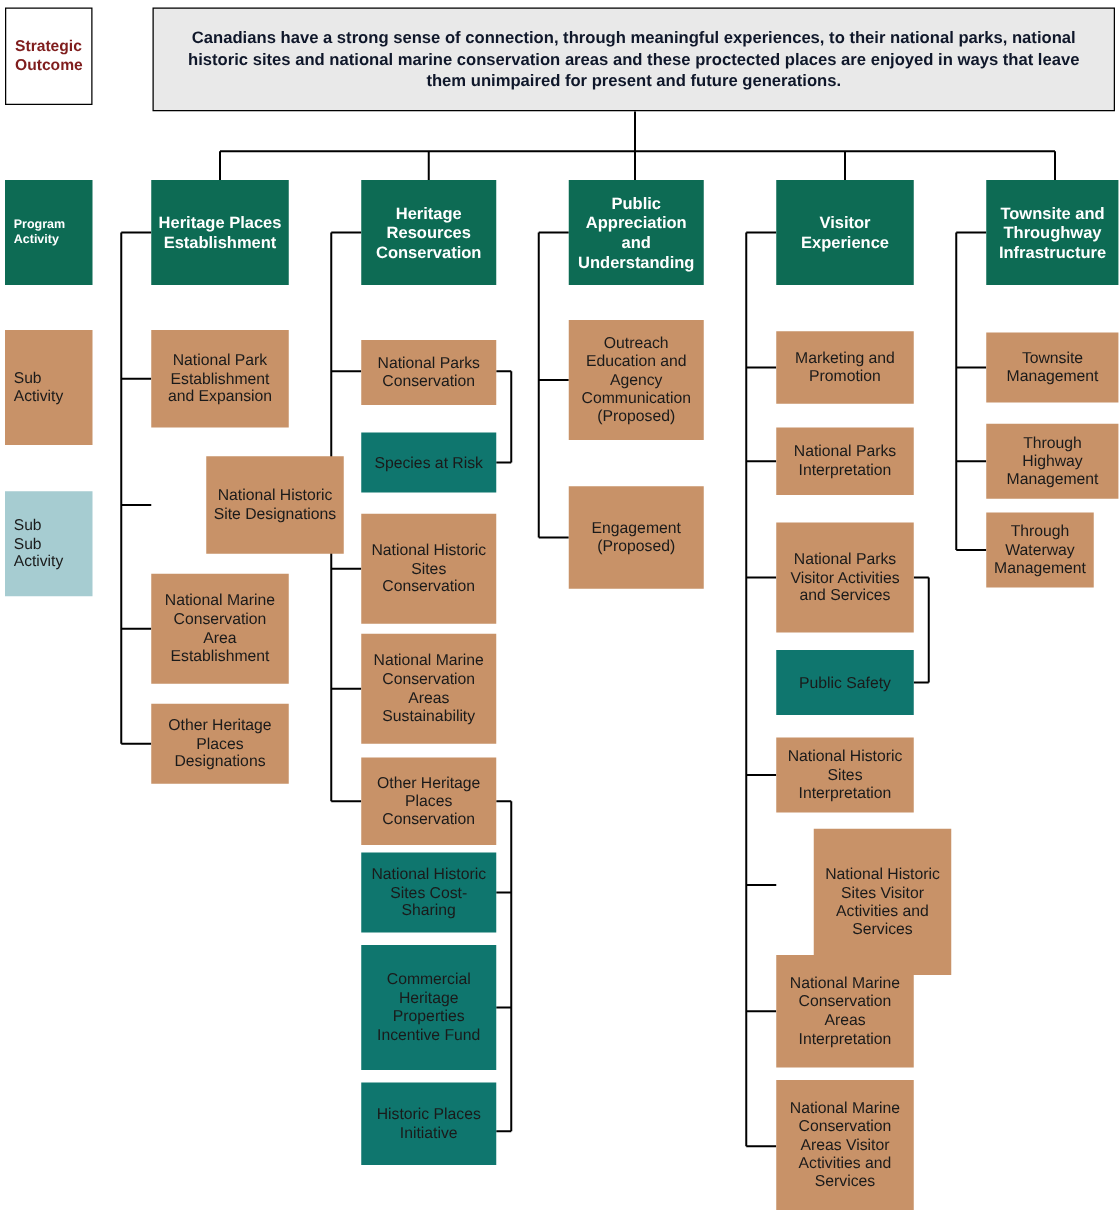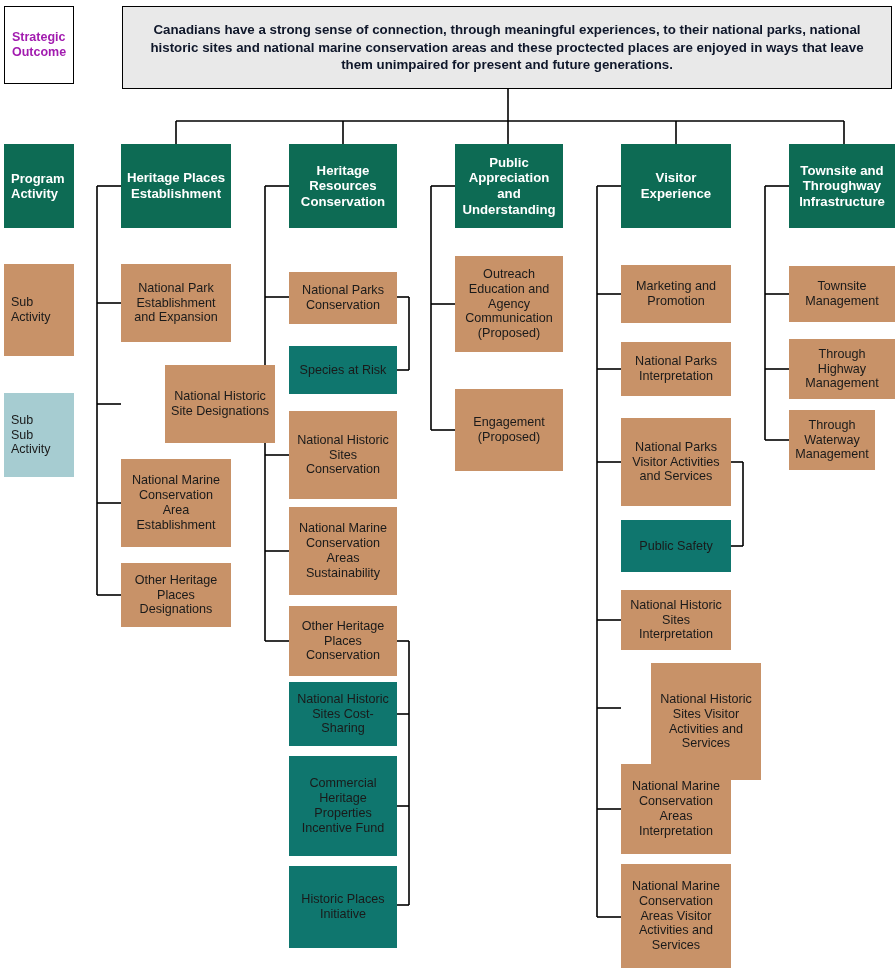--- a/index.html
+++ b/index.html
@@ -24,21 +24,21 @@
     align-items: center;
     justify-content: center;
     text-align: center;
     line-height: 1.18;
   }
   .legend-box {
     border: 1px solid #000000;
     background: #ffffff;
     font-weight: bold;
     font-size: 12.5px;
-    color: #a21caf;
+    color: #7f1d1d;
     justify-content: flex-start;
     text-align: left;
     padding-left: 7px;
   }
   .outcome {
     border: 1px solid #000000;
     background: #e9e9e9;
     font-weight: bold;
     font-size: 13.3px;
     color: #0f172a;
@@ -61,21 +61,21 @@
   .ssa {
     background: #0f766e;
     color: #1a1a1a;
     font-size: 12.6px;
     padding: 2px 4px;
   }
   .legend-pa {
     background: #0d6b54;
     color: #ffffff;
     font-weight: bold;
-    font-size: 13px;
+    font-size: 10px;
     text-align: left;
     justify-content: flex-start;
     padding-left: 7px;
   }
   .legend-sa {
     background: #c89268;
     color: #1a1a1a;
     font-size: 12.5px;
     text-align: left;
     justify-content: flex-start;
@@ -221,21 +221,21 @@
   </div>
   <div class="box sa" style="left:289px; top:606px; width:108px; height:70px;">
     <span>Other Heritage Places Conservation</span>
   </div>
   <div class="box ssa" style="left:289px; top:682px; width:108px; height:64px;">
     <span>National Historic Sites Cost-Sharing</span>
   </div>
   <div class="box ssa" style="left:289px; top:756px; width:108px; height:100px;">
     <span>Commercial Heritage Properties Incentive Fund</span>
   </div>
-  <div class="box ssa" style="left:289px; top:866px; width:108px; height:82px;">
+  <div class="box ssa" style="left:289px; top:866px; width:108px; height:66px;">
     <span>Historic Places Initiative</span>
   </div>
 
   <div class="box pa" style="left:455px; top:144px; width:108px; height:84px;">
     <span>Public Appreciation and Understanding</span>
   </div>
   <div class="box sa" style="left:455px; top:256px; width:108px; height:96px;">
     <span>Outreach Education and Agency Communication (Proposed)</span>
   </div>
   <div class="box sa" style="left:455px; top:389px; width:108px; height:82px;">

